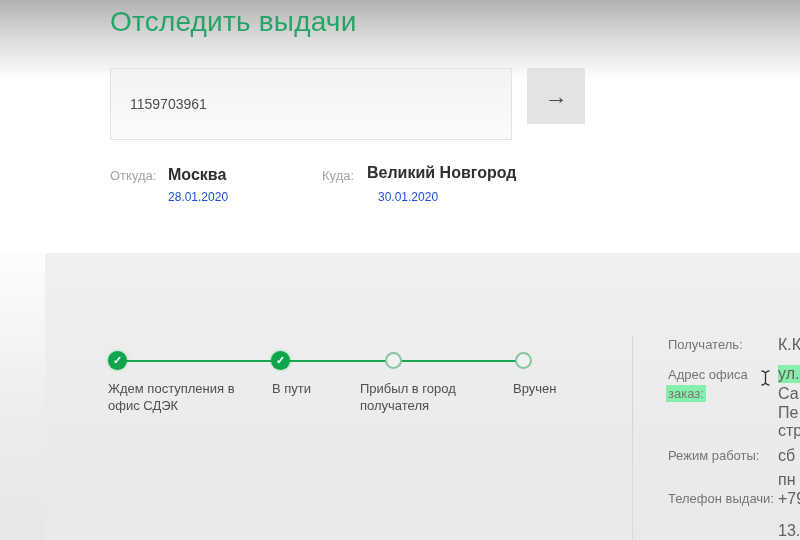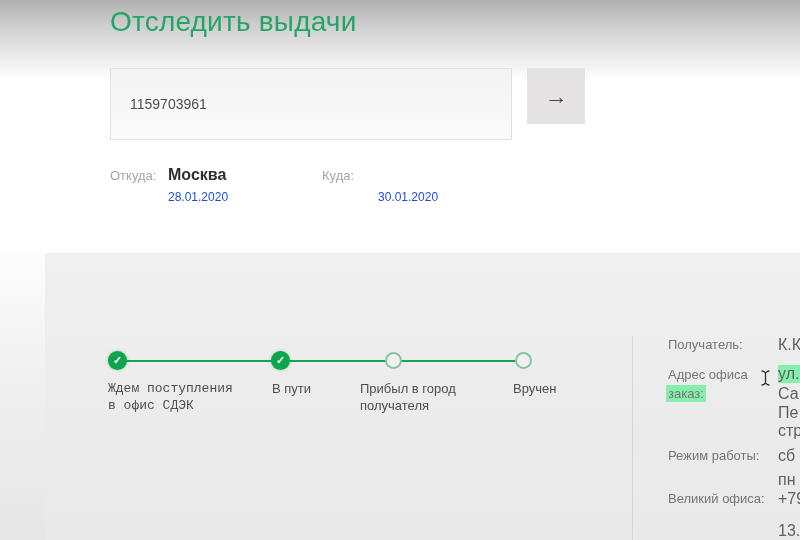--- a/index.html
+++ b/index.html
@@ -89,21 +89,21 @@
   }
   .dot-1 { left:108px;   top:351px; }
   .dot-2 { left:271px;   top:351px; }
   .dot-3 { left:385px; top:352px; }
   .dot-4 { left:515px; top:352px; }
 
   .step-label {
     position:absolute; top:380px;
     font-size:13px; line-height:17px; color:#4f4f4f;
   }
-  .step-label-1 { left:108px; width:140px;font-family:Liberation Mono, monospace; }
+  .step-label-1 { left:108px; width:140px; }
   .step-label-2 { left:272px; }
   .step-label-3 { left:360px; width:98px; }
   .step-label-4 { left:513px; }
 
   
   .details-divider {
     position:absolute; left:632px; top:336px; bottom:0; width:1px;
     background:#d7d7d7;
   }
   .detail-label {
@@ -150,20 +150,21 @@
 
   <button class="track-submit">
     <span class="arrow">→</span>
   </button>
 
   <span class="route-label from-label">Откуда:</span>
   <span class="route-city from-city">Москва</span>
   <span class="route-date from-date">28.01.2020</span>
 
   <span class="route-label to-label">Куда:</span>
+  <span class="route-city to-city">Великий Новгород</span>
   <span class="route-date to-date">30.01.2020</span>
 
   <div class="left-strip"></div>
   <div class="status-panel"></div>
 
 
   <div class="timeline-line"></div>
 
   <div class="step-dot done dot-1">
     <span>✓</span>
@@ -188,21 +189,21 @@
   <div class="detail-label lbl-address-2"><span class="selected">заказ:</span></div>
   <div class="detail-value val-address-1"><span class="selected">ул.</span></div>
   <div class="detail-value val-address-2">Са</div>
   <div class="detail-value val-address-3">Пе</div>
   <div class="detail-value val-address-4">стр</div>
 
   <div class="detail-label lbl-schedule">Режим работы:</div>
   <div class="detail-value val-schedule-1">сб</div>
   <div class="detail-value val-schedule-2">пн</div>
 
-  <div class="detail-label lbl-phone">Великий офиса:</div>
+  <div class="detail-label lbl-phone">Телефон выдачи:</div>
   <div class="detail-value val-phone">+79</div>
 
   <div class="detail-value val-storage">13.</div>
 
   <svg class="ibeam-cursor" viewBox="0 0 11 16">
     <path d="M2 1 C3.6 1 4.4 1.9 5.5 2.8 C6.6 1.9 7.4 1 9 1 M5.5 2.8 V13.2 M2 15 C3.6 15 4.4 14.1 5.5 13.2 C6.6 14.1 7.4 15 9 15" stroke="#2e2e2e" stroke-width="1.3" fill="none" stroke-linecap="round"></path>
   </svg>
 
 </div>
 

